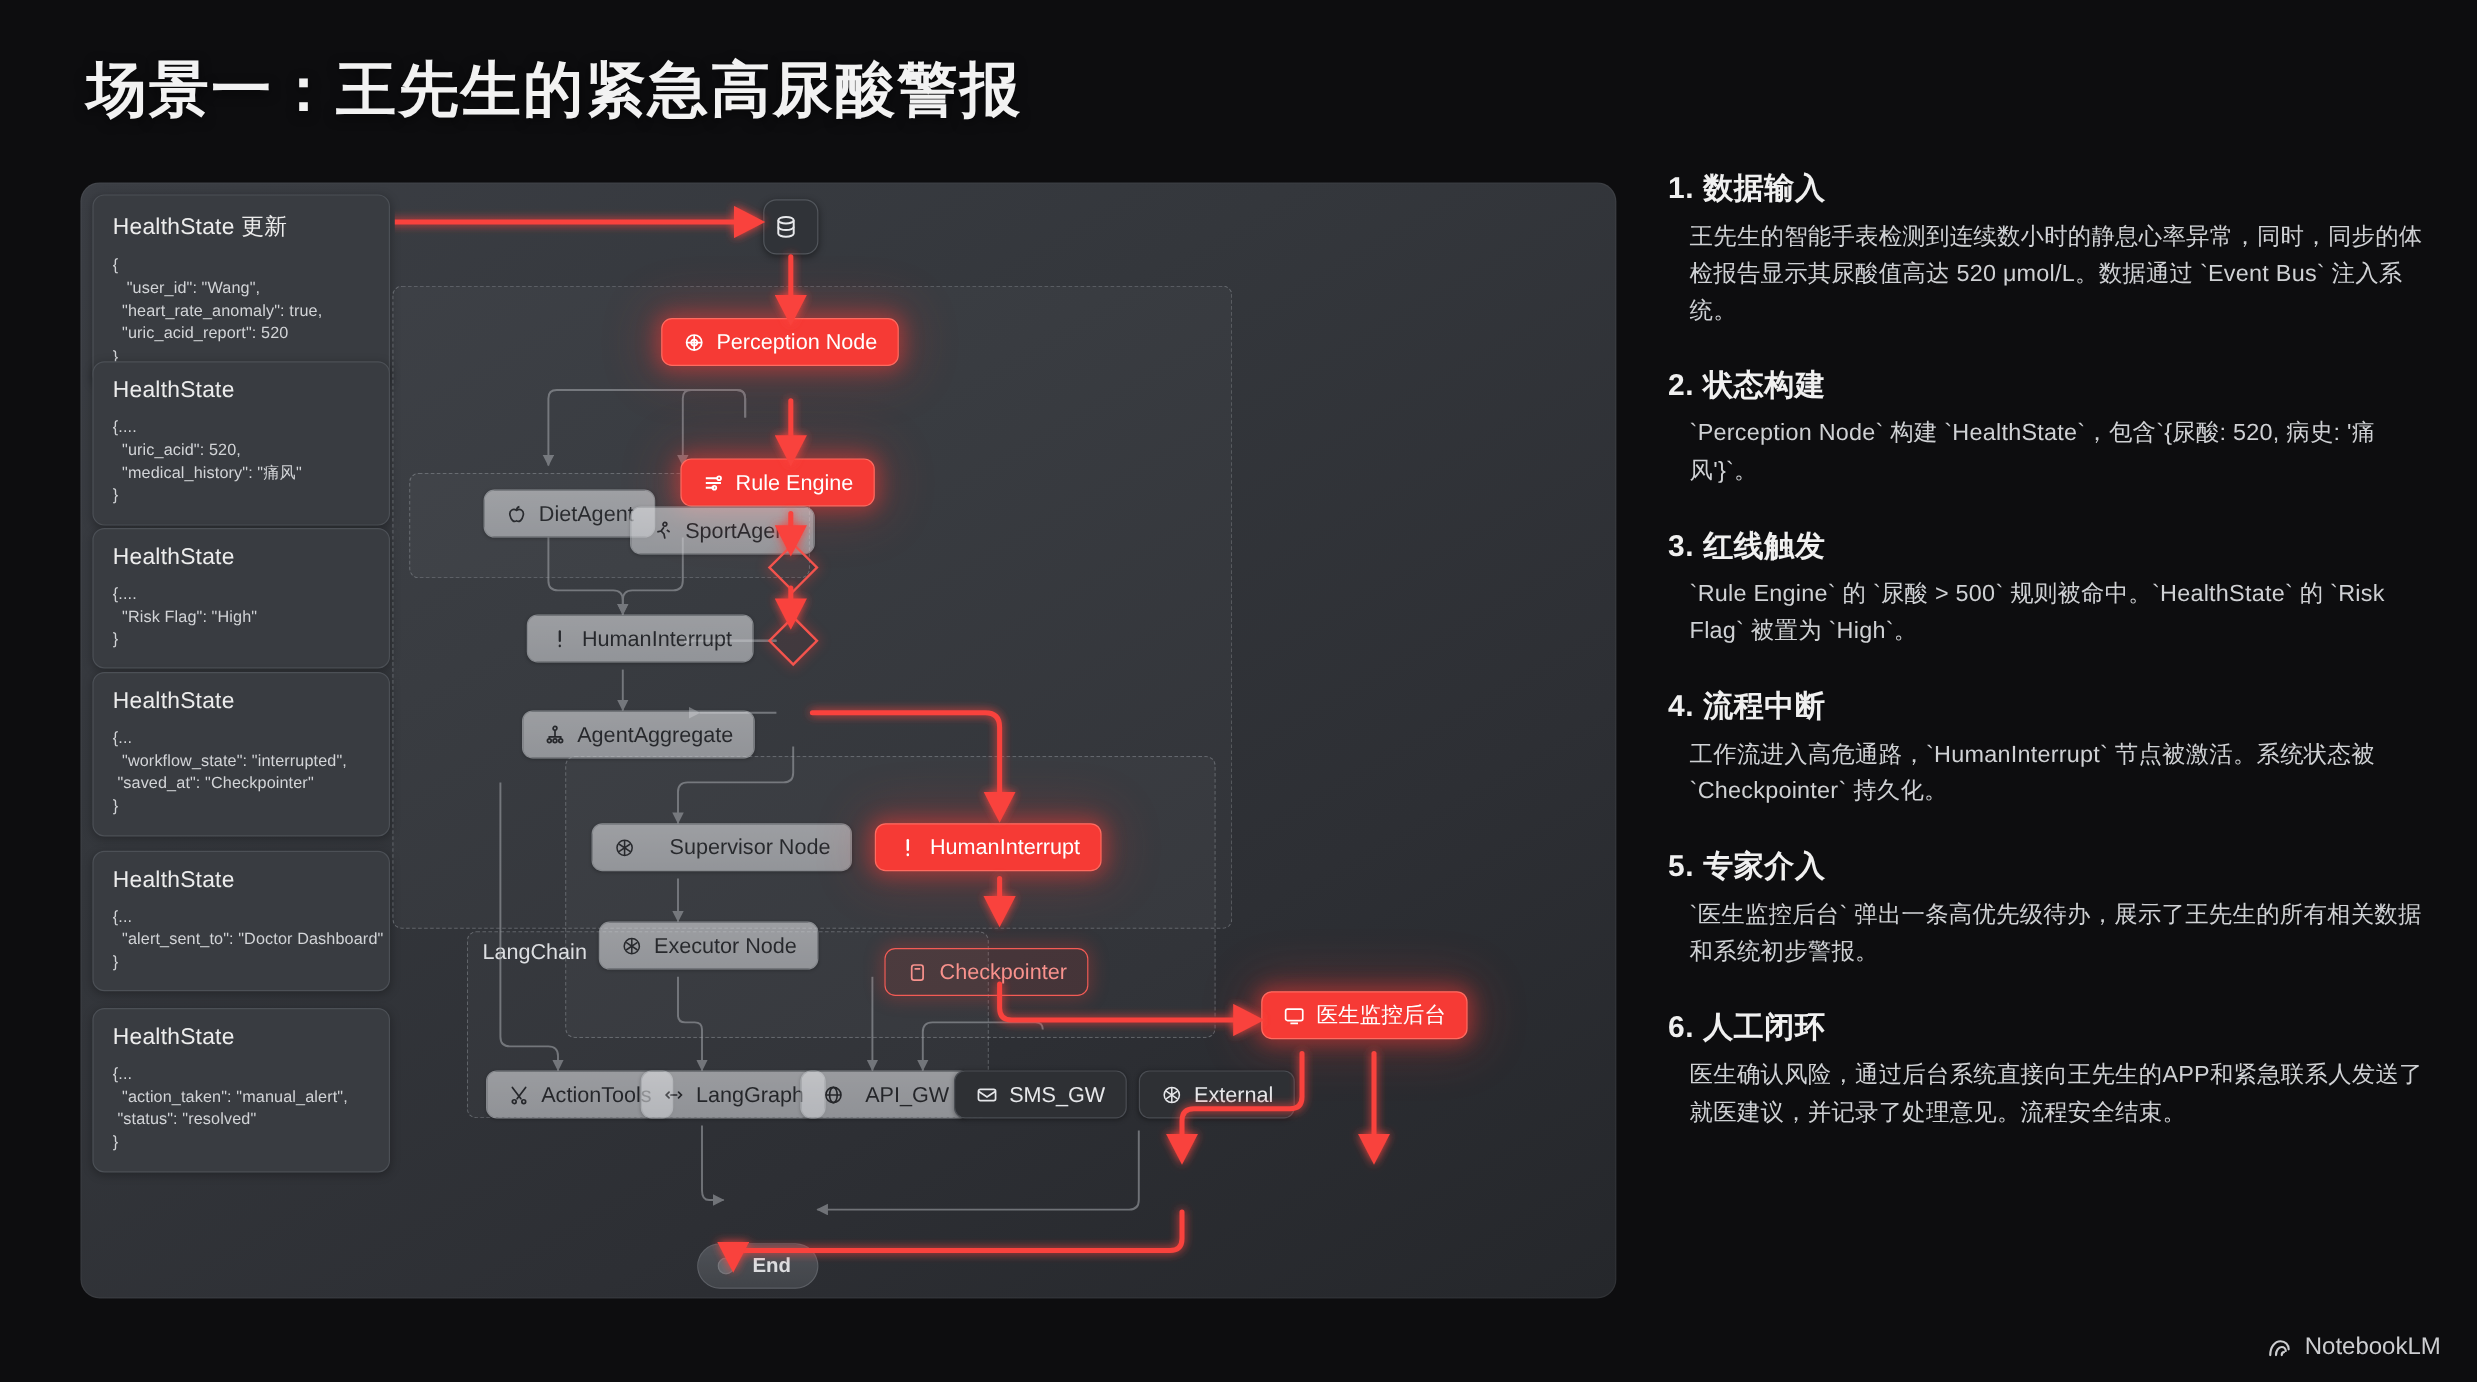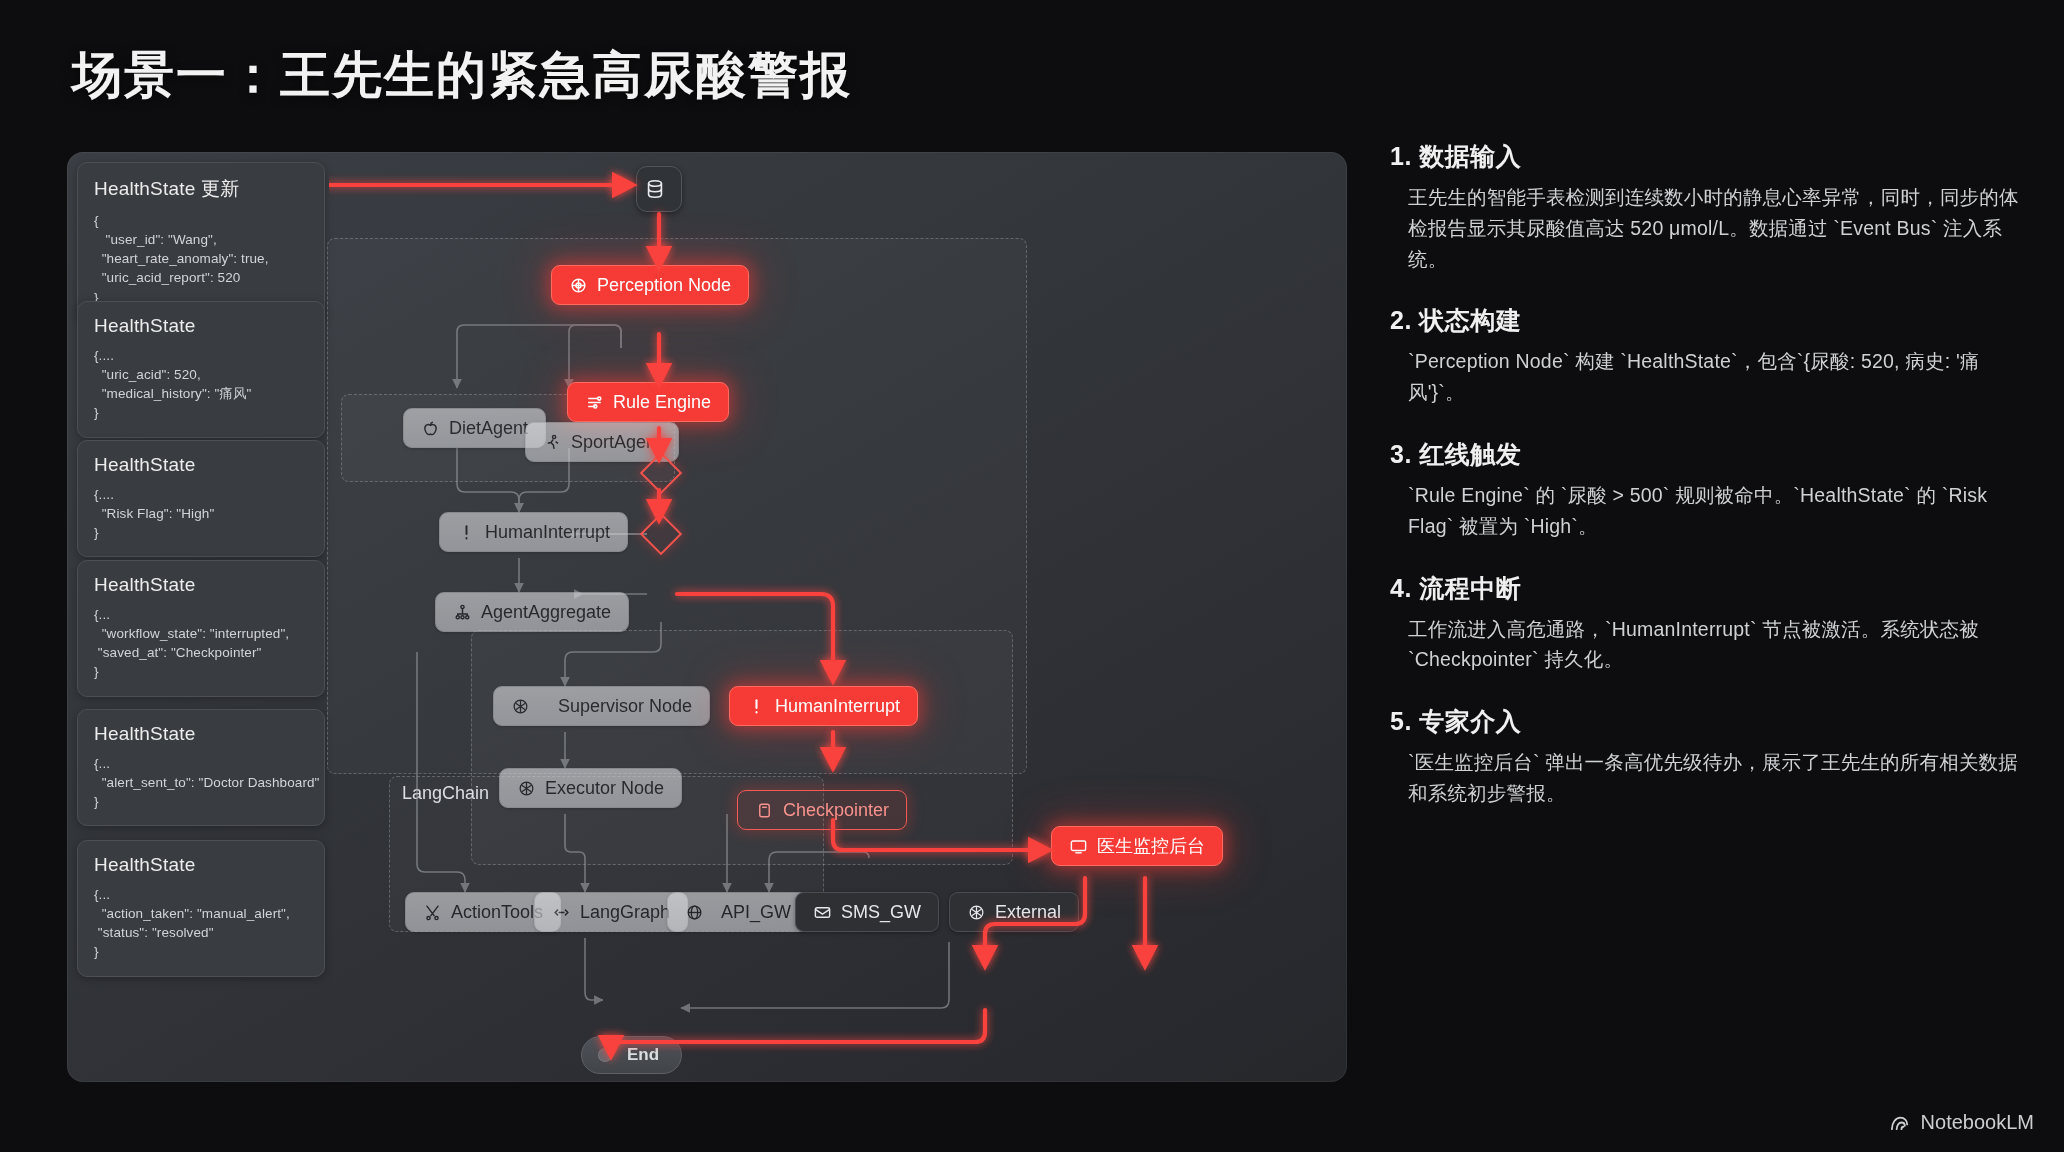--- a/index.html
+++ b/index.html
@@ -537,20 +537,24 @@
     <div class="step">
       <div class="step-head">4. 流程中断</div>
       <div class="step-body">工作流进入高危通路，`HumanInterrupt` 节点被激活。系统状态被 `Checkpointer` 持久化。</div>
     </div>
 
     <div class="step">
       <div class="step-head">5. 专家介入</div>
       <div class="step-body">`医生监控后台` 弹出一条高优先级待办，展示了王先生的所有相关数据和系统初步警报。</div>
     </div>
 
+    <div class="step">
+      <div class="step-head">6. 人工闭环</div>
+      <div class="step-body">医生确认风险，通过后台系统直接向王先生的APP和紧急联系人发送了就医建议，并记录了处理意见。流程安全结束。</div>
+    </div>
   </div>
 
   <div class="footer">
     <span>
       <svg viewBox="0 0 24 24" fill="none" stroke="#cdced1" stroke-width="1.9" stroke-linecap="round">
         <path d="M3 19c0-7 4-12 9-12 4 0 7 3 7 7"></path>
         <path d="M8 19c0-4 2.2-7 5-7 2 0 3.5 1.5 3.5 3.5"></path>
         <path d="M13 19c0-1.6.8-2.6 2-2.6"></path>
       </svg>
     </span>

